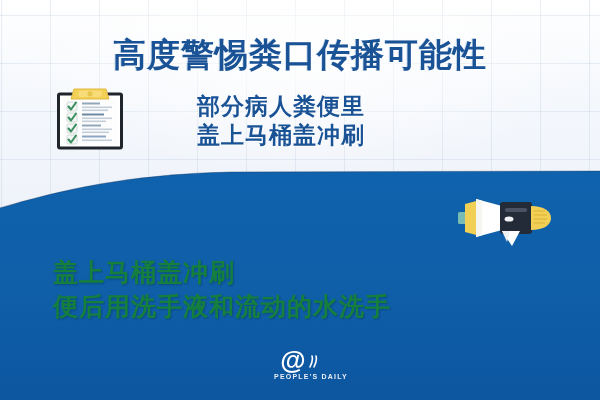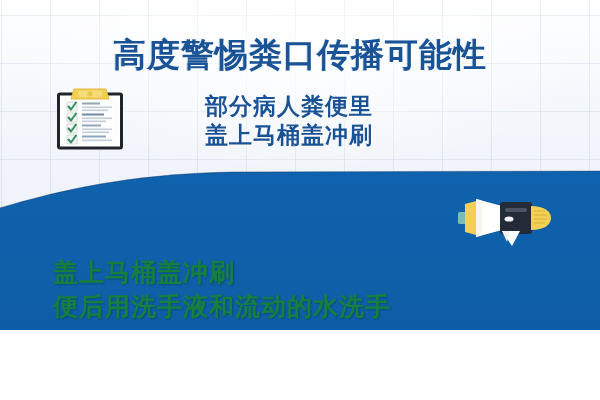--- a/index.html
+++ b/index.html
@@ -3,21 +3,21 @@
 <meta charset="utf-8">
 <style>
   html, body {
     margin: 0;
     padding: 0;
     background: #ffffff;
   }
   #poster {
     position: relative;
     width: 600px;
-    height: 330px;
+    height: 400px;
     overflow: hidden;
     font-family: "Liberation Sans", "DejaVu Sans", sans-serif;
     background: #f2f5fa;
   }
 
   
   .paper {
     position: absolute;
     left: 0; top: 0;
     width: 600px; height: 230px;
@@ -77,21 +77,21 @@
   .subhead {
     position: absolute;
     left: 197px; top: 92px;
     color: #1a5296;
     font-size: 23px;
     font-weight: bold;
     line-height: 29px;
     letter-spacing: 1px;
     text-shadow: 1px 1px 0 rgba(255,255,255,0.8);
   }
-  .subhead div { white-space: nowrap; margin-left: 8px; }
+  .subhead div { white-space: nowrap; }
 
   
   .megaphone {
     position: absolute;
     left: 458px; top: 190px;
     width: 96px; height: 56px;
   }
 
   
   .advice {

